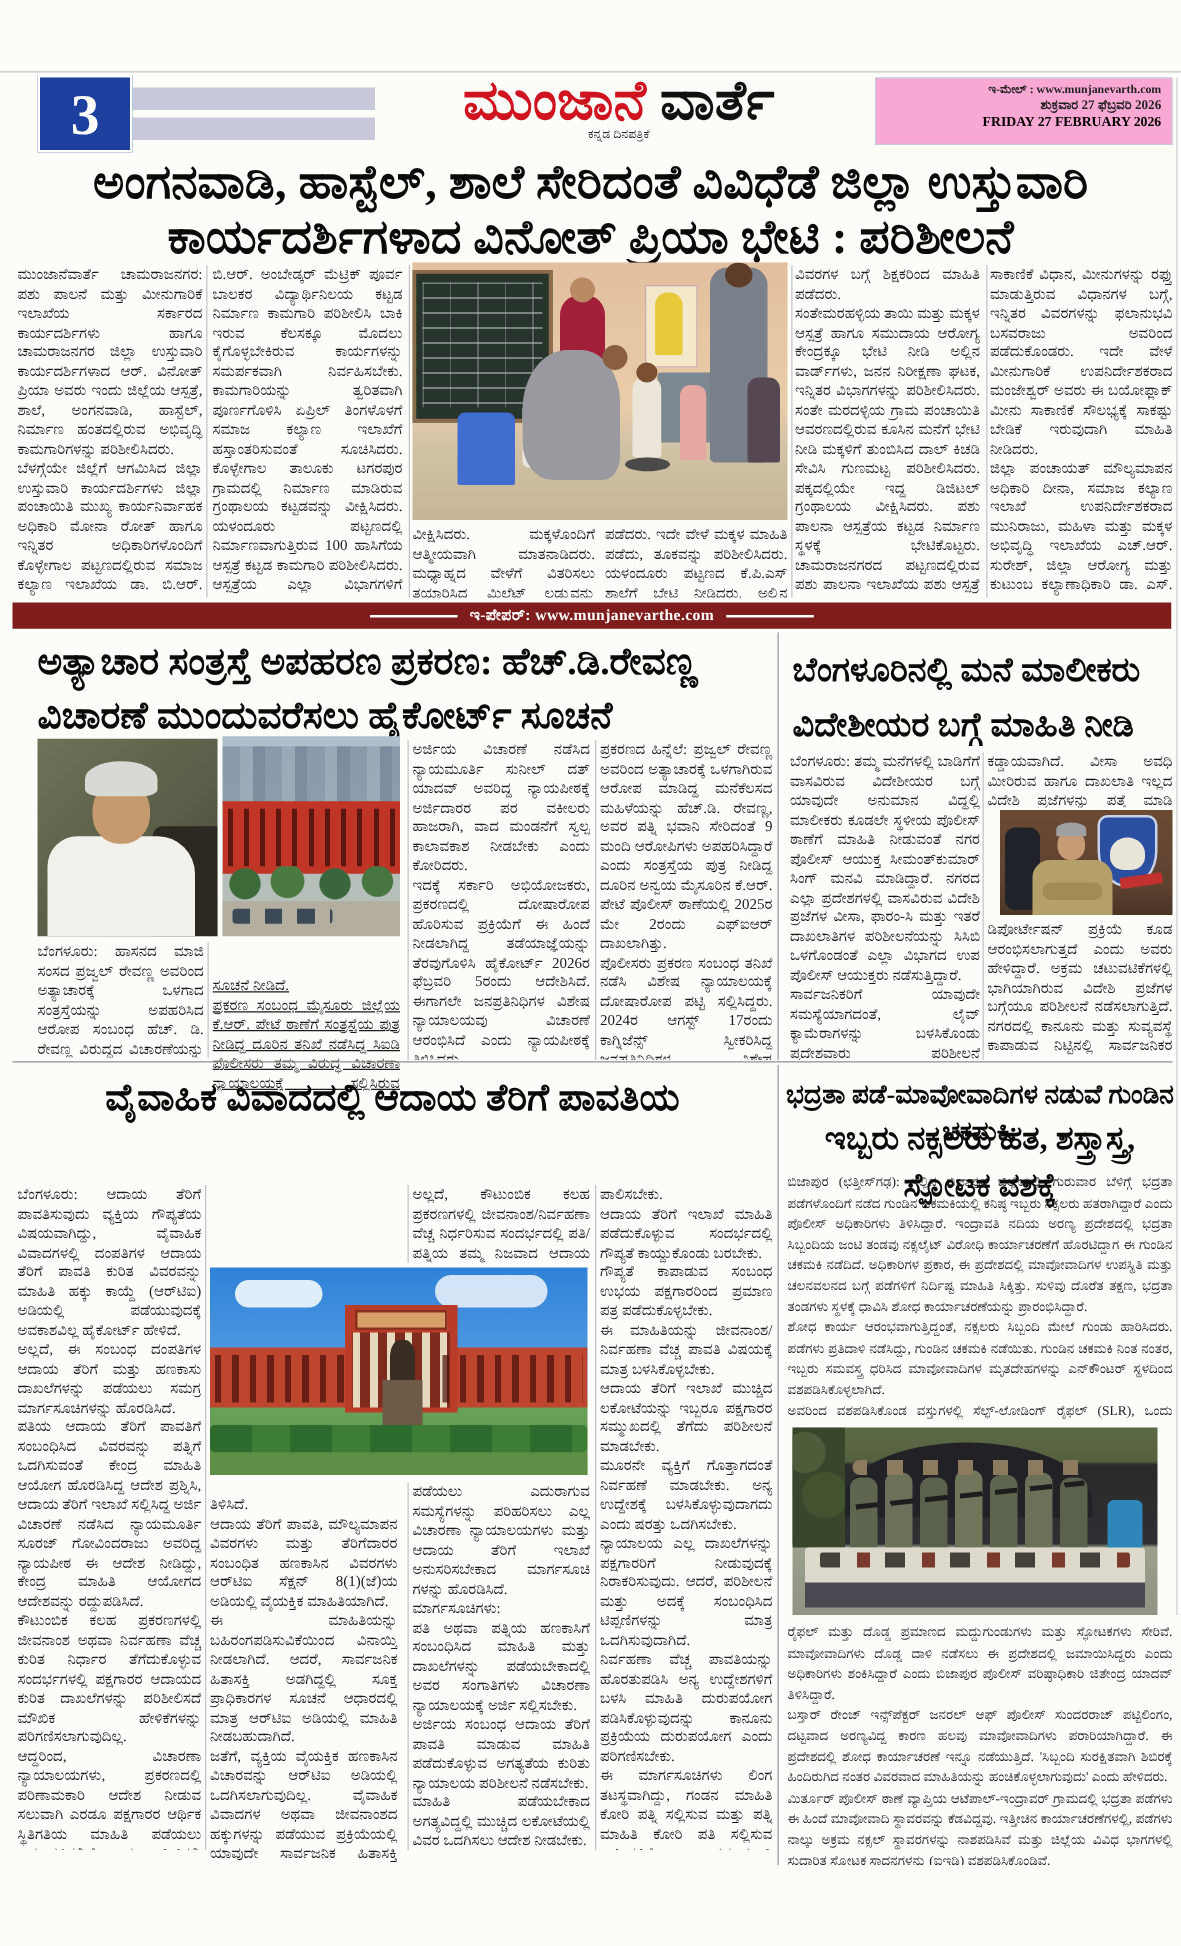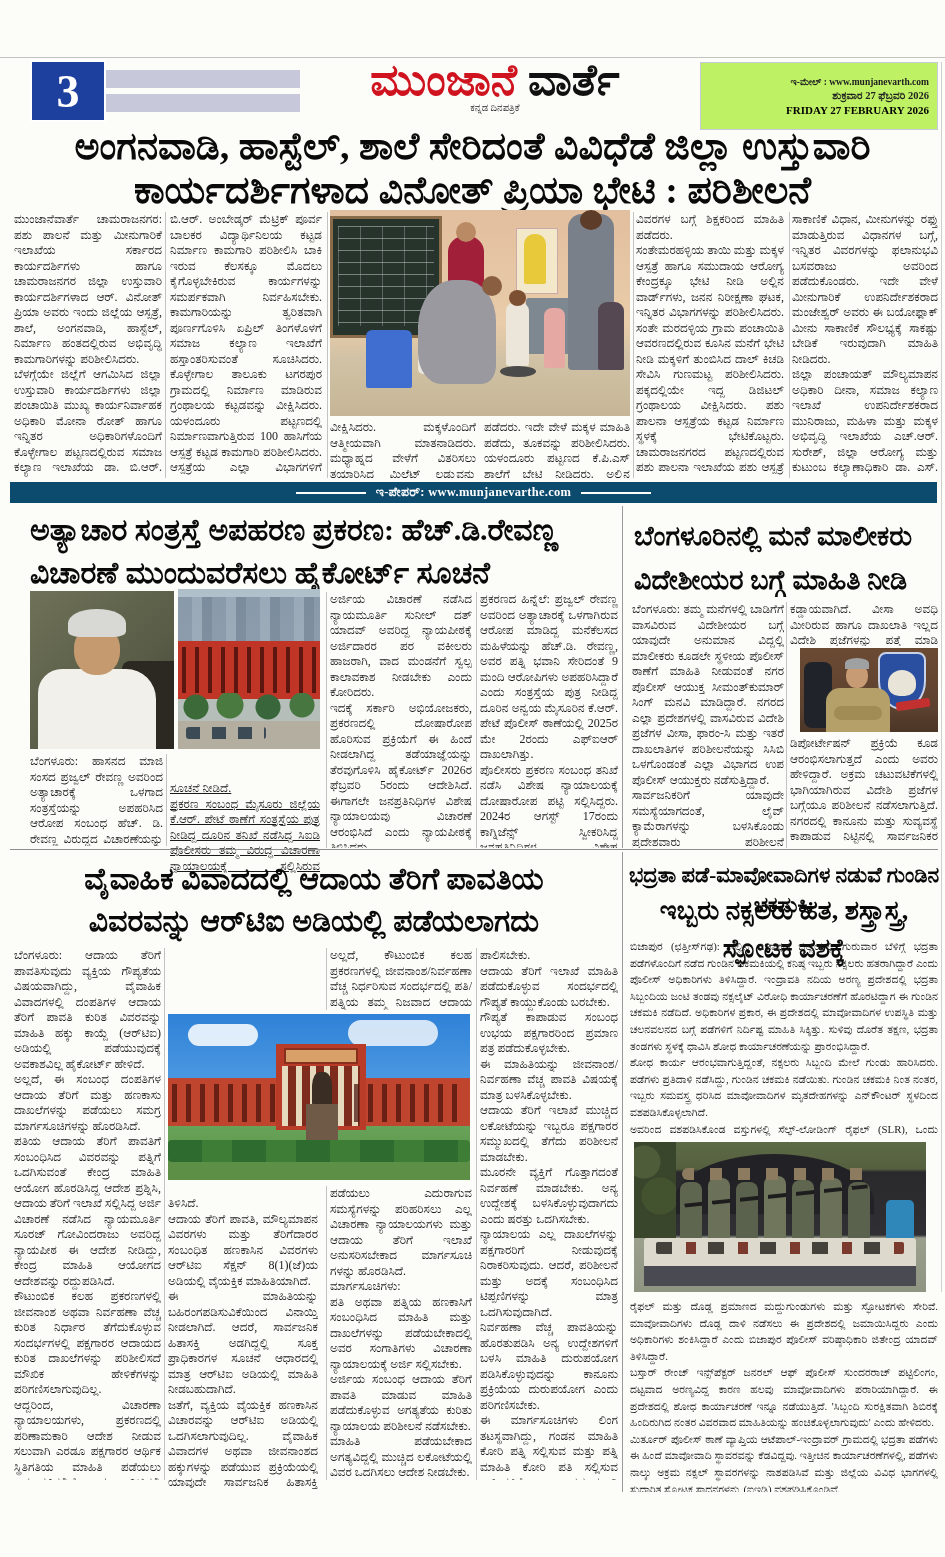--- a/index.html
+++ b/index.html
@@ -4,21 +4,21 @@
 <style>
   html,body{margin:0;padding:0;background:#8e8e8e;}
   .page{position:relative;width:945px;height:1557px;margin:0 auto;background:#fcfcf9;
         font-family:"Liberation Serif",serif;overflow:hidden;}
   .abs{position:absolute;}
   .txt{font-size:12px;line-height:15.5px;text-align:justify;color:#1b1b1b;
        white-space:pre-line;overflow:hidden;}
   .hl{font-weight:700;color:#0a0a0a;}
   .rule{background:#c3c3c3;}
   .band{background:#c7c9da;}
-  .strip{background:#0c4a6e;color:#fff;display:flex;align-items:center;justify-content:center;gap:10px;}
+  .strip{background:#7f1d1d;color:#fff;display:flex;align-items:center;justify-content:center;gap:10px;}
   .strip .line{width:70px;height:2px;background:#fff;}
   .strip .lbl{font-weight:700;font-size:12.5px;letter-spacing:.3px;}
   .photo{overflow:hidden;}
 </style>
 </head>
 <body>
 
 <div class="page">
 
   <div class="abs rule" style="left:0;top:57px;width:945px;height:1px;"></div>
@@ -33,22 +33,22 @@
   </div>
 
   <div class="abs" style="left:300px;top:62px;width:390px;height:58px;background:#fcfcf9;text-align:center;">
     <div style="font-size:44px;font-weight:700;line-height:38px;">
       <span style="color:#cf1420;">ಮುಂಜಾನೆ</span>
       <span style="color:#111;">ವಾರ್ತೆ</span>
     </div>
     <div style="font-size:10px;color:#222;margin-top:2px;">ಕನ್ನಡ ದಿನಪತ್ರಿಕೆ</div>
   </div>
 
-  <div class="abs" style="left:700px;top:62px;width:238px;height:68px;background:#bef264;border:1px solid #c7c9da;box-sizing:border-box;
-              text-align:right;padding:14px 8px 0 0;">
+  <div class="abs" style="left:700px;top:62px;width:238px;height:54px;background:#f9a8d4;border:1px solid #c7c9da;box-sizing:border-box;
+              text-align:right;padding:3px 8px 0 0;">
     <div style="font-size:9.5px;font-weight:700;color:#222;">ಇ-ಮೇಲ್ : www.munjanevarth.com</div>
     <div style="font-size:10.5px;font-weight:700;color:#222;margin-top:2px;">ಶುಕ್ರವಾರ 27 ಫೆಬ್ರವರಿ 2026</div>
     <div style="font-size:11px;font-weight:700;color:#000;margin-top:2px;">FRIDAY 27 FEBRUARY 2026</div>
   </div>
 
   <div class="abs hl" style="left:0;top:124px;width:945px;text-align:center;font-size:38px;line-height:44px;">ಅಂಗನವಾಡಿ, ಹಾಸ್ಟೆಲ್, ಶಾಲೆ ಸೇರಿದಂತೆ ವಿವಿಧೆಡೆ ಜಿಲ್ಲಾ ಉಸ್ತುವಾರಿ</div>
   <div class="abs hl" style="left:0;top:168px;width:945px;text-align:center;font-size:38px;line-height:44px;">ಕಾರ್ಯದರ್ಶಿಗಳಾದ ವಿನೋತ್ ಪ್ರಿಯಾ ಭೇಟಿ : ಪರಿಶೀಲನೆ</div>
 
   <div class="abs txt" style="left:14px;top:212px;width:148px;height:266px;">ಮುಂಜಾನೆವಾರ್ತೆ ಚಾಮರಾಜನಗರ: ಪಶು ಪಾಲನೆ ಮತ್ತು ಮೀನುಗಾರಿಕೆ ಇಲಾಖೆಯ ಸರ್ಕಾರದ ಕಾರ್ಯದರ್ಶಿಗಳು ಹಾಗೂ ಚಾಮರಾಜನಗರ ಜಿಲ್ಲಾ ಉಸ್ತುವಾರಿ ಕಾರ್ಯದರ್ಶಿಗಳಾದ ಆರ್. ವಿನೋತ್ ಪ್ರಿಯಾ ಅವರು ಇಂದು ಜಿಲ್ಲೆಯ ಆಸ್ಪತ್ರೆ, ಶಾಲೆ, ಅಂಗನವಾಡಿ, ಹಾಸ್ಟೆಲ್, ನಿರ್ಮಾಣ ಹಂತದಲ್ಲಿರುವ ಅಭಿವೃದ್ಧಿ ಕಾಮಗಾರಿಗಳನ್ನು ಪರಿಶೀಲಿಸಿದರು.
 ಬೆಳಗ್ಗೆಯೇ ಜಿಲ್ಲೆಗೆ ಆಗಮಿಸಿದ ಜಿಲ್ಲಾ ಉಸ್ತುವಾರಿ ಕಾರ್ಯದರ್ಶಿಗಳು ಜಿಲ್ಲಾ ಪಂಚಾಯಿತಿ ಮುಖ್ಯ ಕಾರ್ಯನಿರ್ವಾಹಕ ಅಧಿಕಾರಿ ಮೋನಾ ರೋತ್ ಹಾಗೂ ಇನ್ನಿತರ ಅಧಿಕಾರಿಗಳೊಂದಿಗೆ ಕೊಳ್ಳೇಗಾಲ ಪಟ್ಟಣದಲ್ಲಿರುವ ಸಮಾಜ ಕಲ್ಯಾಣ ಇಲಾಖೆಯ ಡಾ. ಬಿ.ಆರ್. ಅಂಬೇಡ್ಕರ್ ಸರ್ಕಾರಿ ಮೆಟ್ರಿಕ್ ಪೂರ್ವ ಬಾಲಕಿಯರ ವಿದ್ಯಾರ್ಥಿನಿಲಯಕ್ಕೆ ಭೇಟಿ ನೀಡಿದರು. ಅಲ್ಲಿನ ವಾಸ್ತವ್ಯದ ಕೊಠಡಿಗಳು, ಶೌಚಾಲಯ, ಸ್ನಾನದ ಗೃಹಗಳು, ಅಡುಗೆ ಕೋಣೆ, ಡೈನಿಂಗ್ ಹಾಲ್ ವೀಕ್ಷಿಸಿದರು. ಮೆನು ಚಾರ್ಟ್ ಪರಿಶೀಲಿಸಿದರು.
@@ -145,21 +145,20 @@
     <div class="abs" style="left:45px;top:10px;width:24px;height:11px;background:#9ea0a2;border-radius:50% 50% 0 0;"></div>
   </div>
 
   <div class="abs txt" style="left:790px;top:736px;width:148px;height:112px;">ಡಿಪೋರ್ಟೇಷನ್ ಪ್ರಕ್ರಿಯೆ ಕೂಡ ಆರಂಭಿಸಲಾಗುತ್ತದೆ ಎಂದು ಅವರು ಹೇಳಿದ್ದಾರೆ. ಅಕ್ರಮ ಚಟುವಟಿಕೆಗಳಲ್ಲಿ ಭಾಗಿಯಾಗಿರುವ ವಿದೇಶಿ ಪ್ರಜೆಗಳ ಬಗ್ಗೆಯೂ ಪರಿಶೀಲನೆ ನಡೆಸಲಾಗುತ್ತಿದೆ. ನಗರದಲ್ಲಿ ಕಾನೂನು ಮತ್ತು ಸುವ್ಯವಸ್ಥೆ ಕಾಪಾಡುವ ನಿಟ್ಟಿನಲ್ಲಿ ಸಾರ್ವಜನಿಕರ ಸಹಕಾರ ಅವಶ್ಯಕವಾಗಿದೆ ಎಂದು ಆಯುಕ್ತರು ತಿಳಿಸಿದ್ದಾರೆ.</div>
   <div class="abs rule" style="left:786px;top:602px;width:1px;height:246px;"></div>
 
   <div class="abs rule" style="left:622px;top:506px;width:1px;height:342px;background:#9a9a9a;"></div>
   <div class="abs rule" style="left:10px;top:849px;width:928px;height:1px;background:#8f8f8f;"></div>
 
   <div class="abs hl" style="left:10px;top:858px;width:608px;text-align:center;font-size:30px;line-height:42px;">ವೈವಾಹಿಕ ವಿವಾದದಲ್ಲಿ ಆದಾಯ ತೆರಿಗೆ ಪಾವತಿಯ</div>
-  <div class="abs hl" style="left:10px;top:900px;width:608px;text-align:center;font-size:30px;line-height:42px;">ವಿವರವನ್ನು ಆರ್‌ಟಿಐ ಅಡಿಯಲ್ಲಿ ಪಡೆಯಲಾಗದು</div>
 
   <div class="abs txt" style="left:14px;top:948px;width:147px;height:532px;">ಬೆಂಗಳೂರು: ಆದಾಯ ತೆರಿಗೆ ಪಾವತಿಸುವುದು ವ್ಯಕ್ತಿಯ ಗೌಪ್ಯತೆಯ ವಿಷಯವಾಗಿದ್ದು, ವೈವಾಹಿಕ ವಿವಾದಗಳಲ್ಲಿ ದಂಪತಿಗಳ ಆದಾಯ ತೆರಿಗೆ ಪಾವತಿ ಕುರಿತ ವಿವರವನ್ನು ಮಾಹಿತಿ ಹಕ್ಕು ಕಾಯ್ದೆ (ಆರ್‌ಟಿಐ) ಅಡಿಯಲ್ಲಿ ಪಡೆಯುವುದಕ್ಕೆ ಅವಕಾಶವಿಲ್ಲ ಹೈಕೋರ್ಟ್ ಹೇಳಿದೆ.
 ಅಲ್ಲದೆ, ಈ ಸಂಬಂಧ ದಂಪತಿಗಳ ಆದಾಯ ತೆರಿಗೆ ಮತ್ತು ಹಣಕಾಸು ದಾಖಲೆಗಳನ್ನು ಪಡೆಯಲು ಸಮಗ್ರ ಮಾರ್ಗಸೂಚಿಗಳನ್ನು ಹೊರಡಿಸಿದೆ.
 ಪತಿಯ ಆದಾಯ ತೆರಿಗೆ ಪಾವತಿಗೆ ಸಂಬಂಧಿಸಿದ ವಿವರವನ್ನು ಪತ್ನಿಗೆ ಒದಗಿಸುವಂತೆ ಕೇಂದ್ರ ಮಾಹಿತಿ ಆಯೋಗ ಹೊರಡಿಸಿದ್ದ ಆದೇಶ ಪ್ರಶ್ನಿಸಿ, ಆದಾಯ ತೆರಿಗೆ ಇಲಾಖೆ ಸಲ್ಲಿಸಿದ್ದ ಅರ್ಜಿ ವಿಚಾರಣೆ ನಡೆಸಿದ ನ್ಯಾಯಮೂರ್ತಿ ಸೂರಜ್ ಗೋವಿಂದರಾಜು ಅವರಿದ್ದ ನ್ಯಾಯಪೀಠ ಈ ಆದೇಶ ನೀಡಿದ್ದು, ಕೇಂದ್ರ ಮಾಹಿತಿ ಆಯೋಗದ ಆದೇಶವನ್ನು ರದ್ದುಪಡಿಸಿದೆ.
 ಕೌಟುಂಬಿಕ ಕಲಹ ಪ್ರಕರಣಗಳಲ್ಲಿ ಜೀವನಾಂಶ ಅಥವಾ ನಿರ್ವಹಣಾ ವೆಚ್ಚ ಕುರಿತ ನಿರ್ಧಾರ ತೆಗೆದುಕೊಳ್ಳುವ ಸಂದರ್ಭಗಳಲ್ಲಿ ಪಕ್ಷಗಾರರ ಆದಾಯದ ಕುರಿತ ದಾಖಲೆಗಳನ್ನು ಪರಿಶೀಲಿಸದೆ ಮೌಖಿಕ ಹೇಳಿಕೆಗಳನ್ನು ಪರಿಗಣಿಸಲಾಗುವುದಿಲ್ಲ.
 ಆದ್ದರಿಂದ, ವಿಚಾರಣಾ ನ್ಯಾಯಾಲಯಗಳು, ಪ್ರಕರಣದಲ್ಲಿ ಪರಿಣಾಮಕಾರಿ ಆದೇಶ ನೀಡುವ ಸಲುವಾಗಿ ಎರಡೂ ಪಕ್ಷಗಾರರ ಆರ್ಥಿಕ ಸ್ಥಿತಿಗತಿಯ ಮಾಹಿತಿ ಪಡೆಯಲು ಅವಕಾಶವಿರಲಿದೆ. ಈ ನಿಟ್ಟಿನಲ್ಲಿ ಆದಾಯ ತೆರಿಗೆ ಇಲಾಖೆ ಅಲ್ಲವೇ ಯಾವುದೇ ಇತರೆ ಪ್ರಾಧಿಕಾರದಿಂದ ಮಾಹಿತಿ ಕೋರುಹುದಾಗಿದೆ ಎಂದು ಪೀಠ ಹೇಳಿದೆ.
 ಪಕ್ಷಗಾರರ ಆದಾಯಕ್ಕೆ ಸಂಬಂಧಿಸಿದಂತೆ ವಿವಾದಗಳಿದ್ದಲ್ಲಿ ಆದಾಯ ತೆರಿಗೆ ಪಾವತಿ ಮತ್ತು ಹಣಕಾಸು ದಾಖಲೆಗಳನ್ನು ಸೇರಿದಂತೆ ಸಾಕ್ಷ್ಯಾಧಾರಗಳನ್ನು ಪಡೆದುಕೊಳ್ಳಲು ಆದಾಯ ತೆರಿಗೆ ಇಲಾಖೆ, ಬ್ಯಾಂಕ್ ಸೇರಿದಂತೆ ಆರ್ಥಿಕ ವ್ಯವಹಾರಗಳ</div>
   <div class="abs txt" style="left:330px;top:948px;width:142px;height:62px;">ಅಲ್ಲದೆ, ಕೌಟುಂಬಿಕ ಕಲಹ ಪ್ರಕರಣಗಳಲ್ಲಿ ಜೀವನಾಂಶ/ನಿರ್ವಹಣಾ ವೆಚ್ಚ ನಿರ್ಧರಿಸುವ ಸಂದರ್ಭದಲ್ಲಿ ಪತಿ/ಪತ್ನಿಯ ತಮ್ಮ ನಿಜವಾದ ಆದಾಯ ಮಾಹಿತಿ</div>
 
   <div class="abs photo" style="left:168px;top:1014px;width:302px;height:166px;background:linear-gradient(180deg,#2f82d8 0%,#4f9ae2 45%,#7db6ea 60%,#6aa55e 62%,#57923f 100%);">

